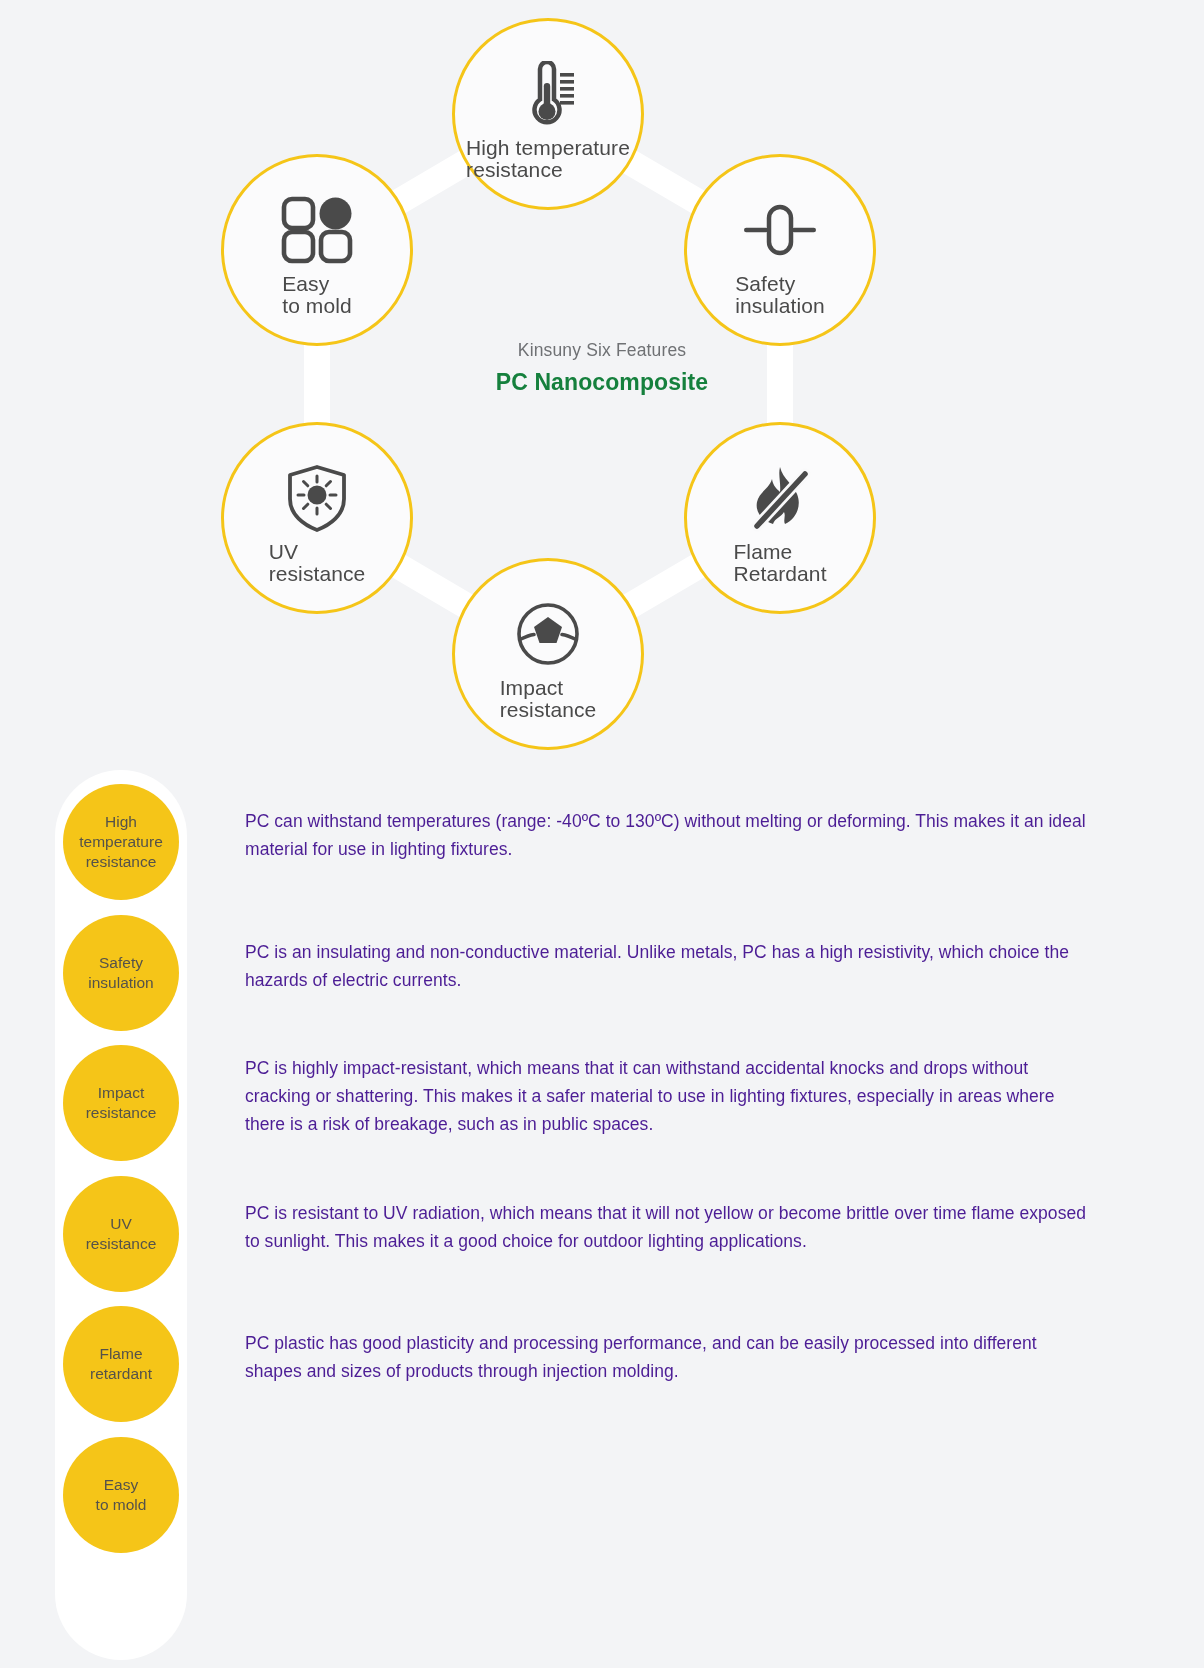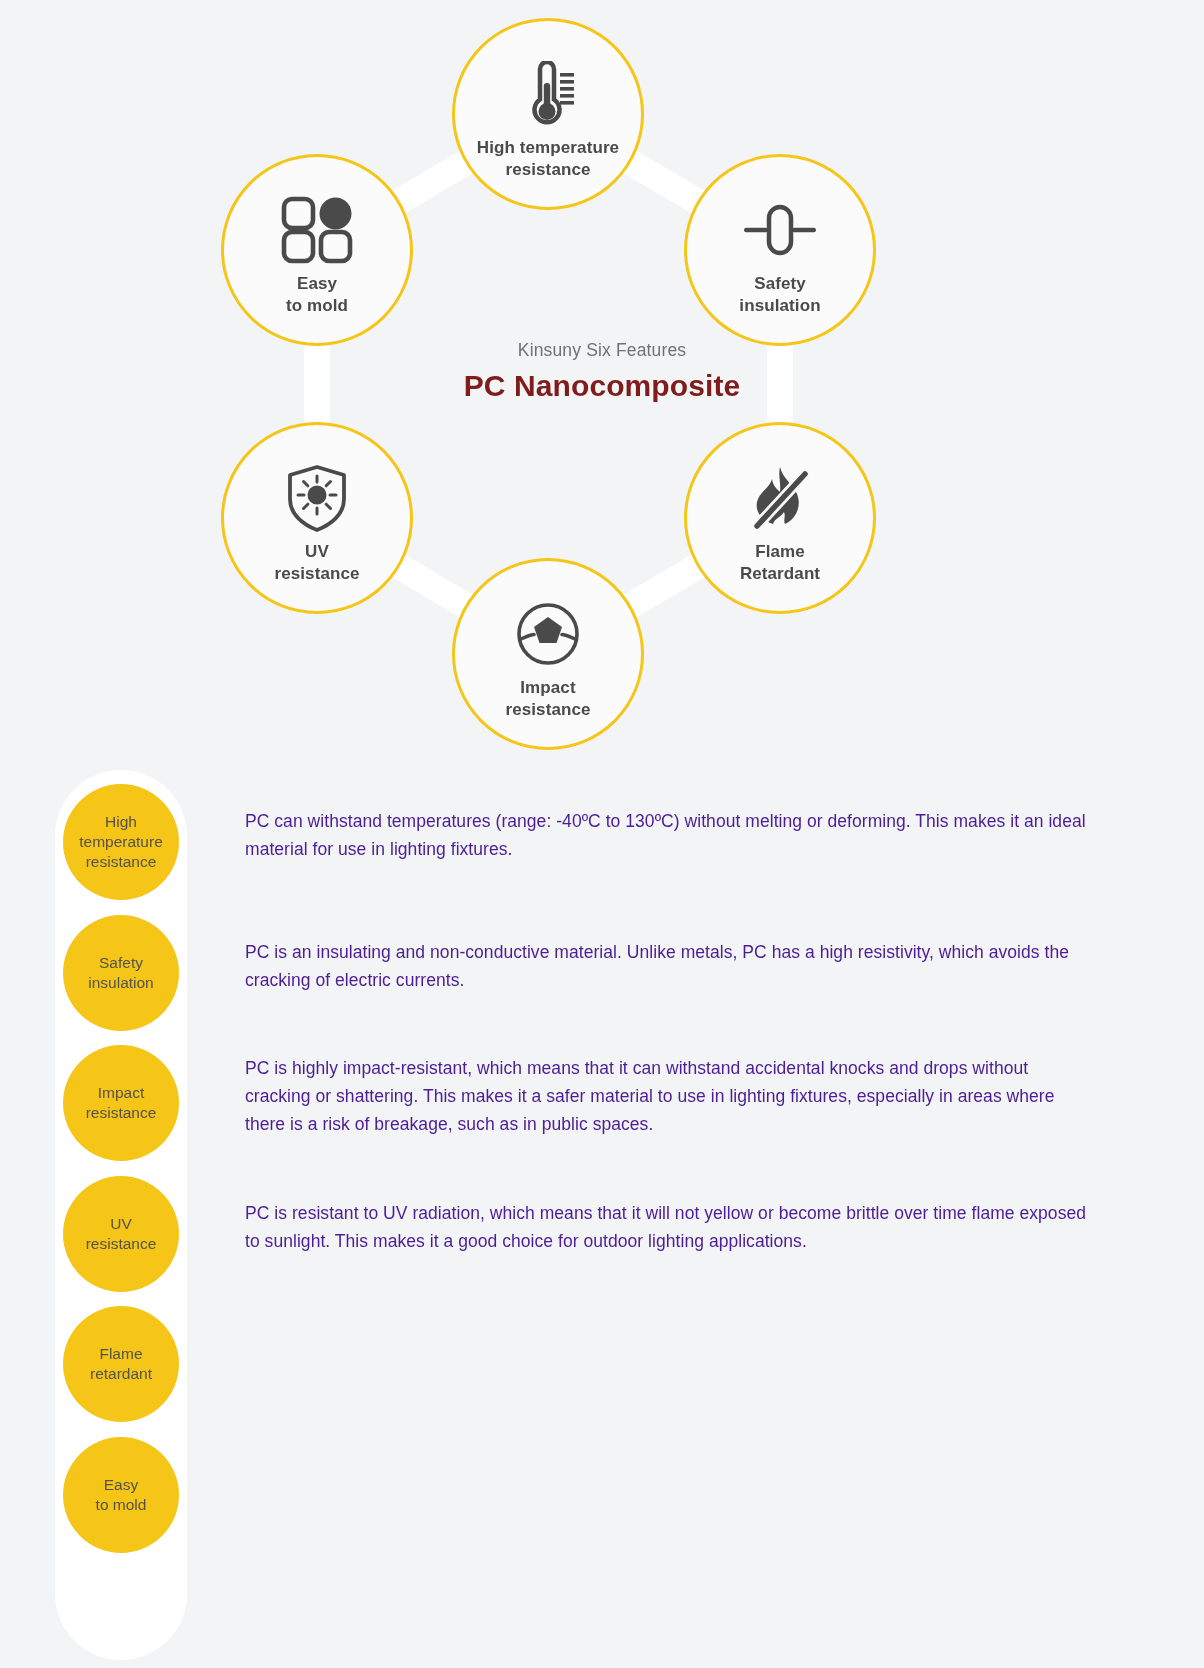--- a/index.html
+++ b/index.html
@@ -38,27 +38,25 @@
   }
   .node-icon {
     width: 78px;
     height: 78px;
     display: flex;
     align-items: center;
     justify-content: center;
     margin-bottom: 4px;
   }
   .node-label {
-    font-size: 17px;
+    font-size: 21px;
     line-height: 22px;
     color: #4a4a4a;
-    text-align: center;
     letter-spacing: .1px;
     white-space: pre-line;
-    font-weight: bold;
   }
 
   
   #node-high-temp   { left: 452px; top: 18px; }
   #node-safety      { left: 684px; top: 154px; }
   #node-flame       { left: 684px; top: 422px; }
   #node-impact      { left: 452px; top: 558px; }
   #node-uv          { left: 221px; top: 422px; }
   #node-mold        { left: 221px; top: 154px; }
 
@@ -71,23 +69,23 @@
     text-align: center;
     pointer-events: none;
   }
   #center-eyebrow {
     font-size: 17.5px;
     color: #6f7174;
     letter-spacing: .15px;
     margin-bottom: 8px;
   }
   #center-heading {
-    font-size: 30px;
+    font-size: 23px;
     font-weight: bold;
-    color: #7f1d1d;
+    color: #15803d;
     letter-spacing: .1px;
     text-align: center;
   }
 
   
   #detail-section {
     position: relative;
     width: 1204px;
     height: 908px;
   }
@@ -270,22 +268,25 @@
 retardant</div>
     <div class="pill-circle">Easy
 to mold</div>
   </div>
 
   <div id="desc-list">
     <div class="desc-item">
       <p class="desc-text">PC can withstand temperatures (range: -40ºC to 130ºC) without melting or deforming. This makes it an ideal material for use in lighting fixtures.</p>
     </div>
     <div class="desc-item">
-      <p class="desc-text">PC is an insulating and non-conductive material. Unlike metals, PC has a high resistivity, which avoids the cracking of electric currents.</p>
+      <p class="desc-text">PC is an insulating and non-conductive material. Unlike metals, PC has a high resistivity, which choice the hazards of electric currents.</p>
     </div>
     <div class="desc-item">
       <p class="desc-text">PC is highly impact-resistant, which means that it can withstand accidental knocks and drops without cracking or shattering. This makes it a safer material to use in lighting fixtures, especially in areas where there is a risk of breakage, such as in public spaces.</p>
     </div>
     <div class="desc-item">
       <p class="desc-text">PC is resistant to UV radiation, which means that it will not yellow or become brittle over time flame exposed to sunlight. This makes it a good choice for outdoor lighting applications.</p>
     </div>
+    <div class="desc-item">
+      <p class="desc-text">PC plastic has good plasticity and processing performance, and can be easily processed into different shapes and sizes of products through injection molding.</p>
+    </div>
   </div>
 </section>
 
 </body></html>

